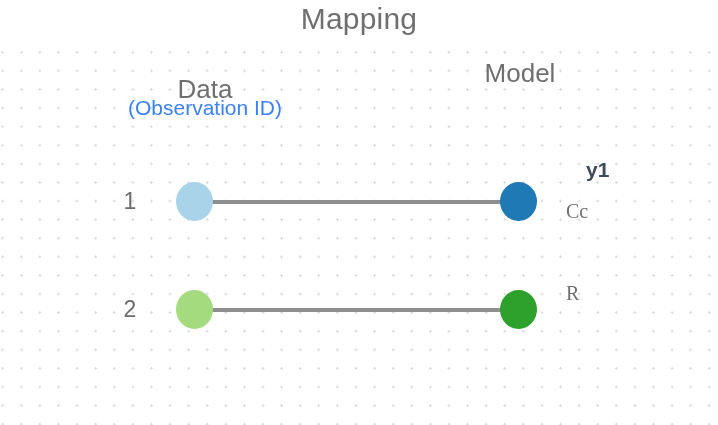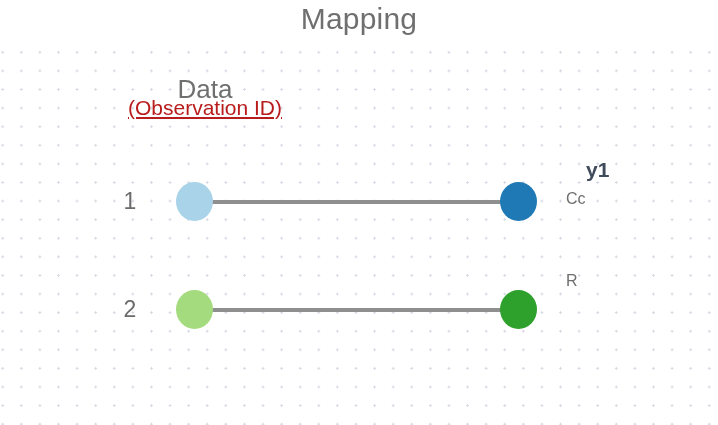--- a/index.html
+++ b/index.html
@@ -60,22 +60,21 @@
     font-size: 26px;
     line-height: 30px;
     margin-top: 16px;
   }
   #data-subhead {
     left: 95px;
     top: 95px;
     width: 220px;
     font-size: 21px;
     line-height: 26px;
-    color: #b91c1c;
-    text-decoration: underline;
+    color: #3b82f6;
   }
   #model-head {
     left: 420px;
     top: 58px;
     width: 200px;
     font-size: 26px;
     line-height: 30px;
   }
 
   
@@ -127,41 +126,43 @@
   }
   .model-var {
     font-size: 21px;
     font-weight: bold;
     color: #3f4a5a;
     line-height: 26px;
     white-space: nowrap;
     margin-left: 20px;
   }
   .model-name {
-    font-size: 16px;
+    font-size: 20px;
     font-weight: 400;
     color: #6f6f6f;
     line-height: 28px;
-    margin-top: 2px;
+    margin-top: 14px;
     white-space: nowrap;
+    font-family: Liberation Serif, serif;
   }
 </style>
 </head>
 <body>
 
 <div id="canvas">
 
   <div id="dot-grid"></div>
 
   <div id="title">Mapping</div>
 
   <div id="data-head" class="col-head">Data</div>
 
   <div id="data-subhead" class="col-head">(Observation ID)</div>
 
+  <div id="model-head" class="col-head">Model</div>
 
   <div id="row-1" class="map-row">
     <div class="obs-id">1</div>
     <div class="connector" style="background: rgb(143, 143, 143);"></div>
     <div class="node node-left" style="background: rgb(168, 211, 232);"></div>
     <div class="node node-right" style="background: rgb(31, 121, 181);"></div>
     <div class="model-labels">
       <div class="model-var">y1</div>
       <div class="model-name">Cc</div>
     </div>

